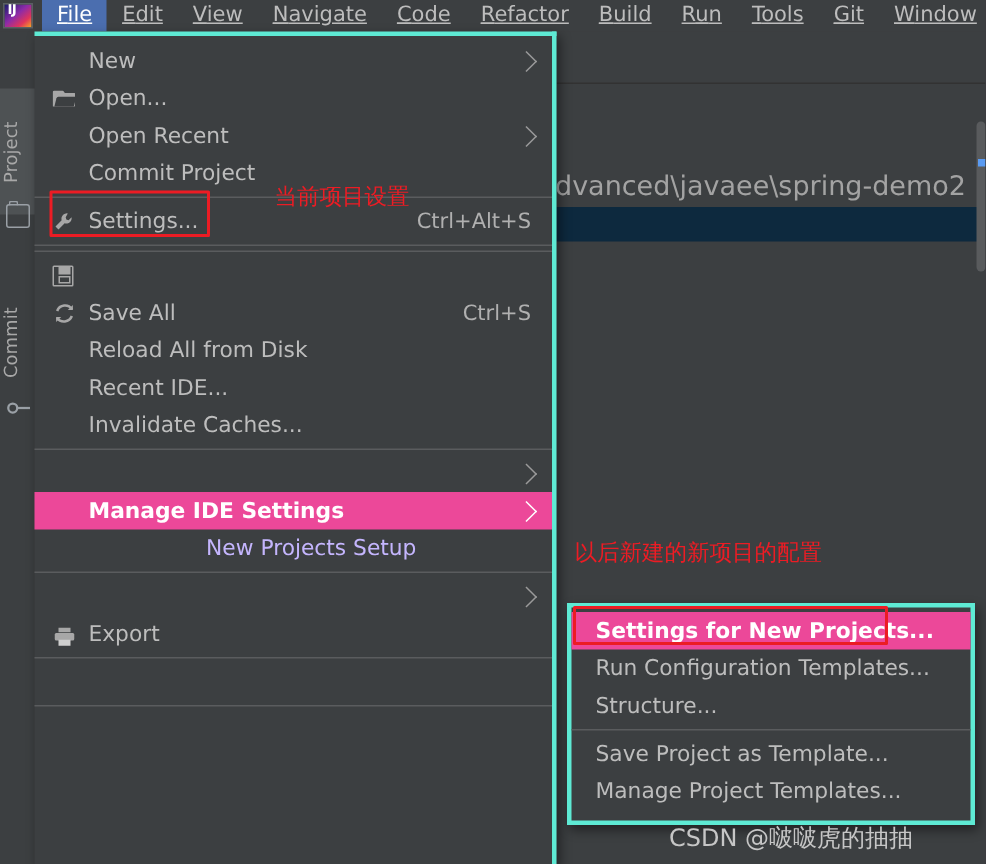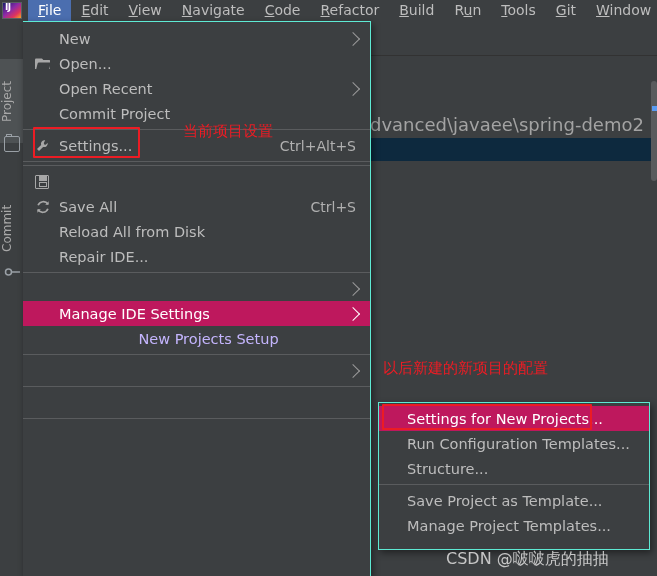--- a/index.html
+++ b/index.html
@@ -54,20 +54,21 @@
     letter-spacing: -0.5px;
   }
   .menu-item {
     padding: 2px 10px 3px 10px;
     height: 21px;
     line-height: 17px;
     box-sizing: border-box;
     color: #bdbdbd;
     font-size: 14px;
     cursor: default;
+    text-decoration: underline;
   }
   .menu-item.selected {
     background: #4b6eaf;
     color: #ffffff;
   }
   .menu-item u { text-decoration: underline; }
 
   
   .left-stripe {
     position: absolute;
@@ -164,21 +165,21 @@
     position: absolute;
     right: 0; top: 85px;
     width: 5px; height: 5px;
     background: #5a9bf2;
   }
 
   
   .popup {
     position: absolute;
     background: #3c3f41;
-    border: 1px solid #5eead4;
+    border: 3px solid #5eead4;
     box-shadow: 2px 3px 7px rgba(0,0,0,0.45);
     box-sizing: border-box;
   }
   #file-menu {
     left: 23px; top: 21px;
     width: 348px; height: 555px;
     padding: 4px 0 0 0;
     border-left: none;
     border-bottom: none;
   }
@@ -189,22 +190,23 @@
     align-items: center;
     padding-left: 36px;
     padding-right: 12px;
     box-sizing: border-box;
     cursor: default;
     font-size: 14.5px;
     color: #bdbdbd;
     white-space: nowrap;
   }
   .mrow.highlight {
-    background: #be185d;
+    background: #ec4899;
     color: #ffffff;
+    font-weight: bold;
   }
   .mrow.disabled { color: #c4b5fd; justify-content: center; }
   .mrow .label { flex: 0 0 auto; }
   .mrow .accel {
     position: absolute;
     right: 14px;
     font-size: 14px;
     color: #b0b0b0;
   }
   .mrow .arrow {
@@ -277,21 +279,21 @@
     width: 15px; height: 13px;
   }
 
   
   #submenu {
     left: 378px; top: 402px;
     width: 272px; height: 148px;
     padding: 3px 0;
   }
   #submenu .mrow {
-    padding-left: 28px;
+    padding-left: 16px;
     height: 25px;
   }
 
   
   .redbox {
     position: absolute;
     border: 2.5px solid #ec1c24;
     box-sizing: border-box;
     pointer-events: none;
     border-radius: 1px;
@@ -418,23 +420,26 @@
       </span>
       <span class="label">Save All</span>
       <span class="accel">Ctrl+S</span>
     </div>
 
     <div class="mrow">
       <span class="label">Reload All from Disk</span>
     </div>
 
     <div class="mrow">
-      <span class="label">Repair IDE...</span>
-    </div>
-
+      <span class="label">Recent IDE...</span>
+    </div>
+
+    <div class="mrow">
+      <span class="label">Invalidate Caches...</span>
+    </div>
 
     <div class="sep"></div>
 
     <div class="mrow">
       <span class="label"></span>
       <span class="arrow"></span>
     </div>
 
     <div class="mrow highlight">
       <span class="label">Manage IDE Settings</span>
@@ -445,20 +450,30 @@
       <span class="label">New Projects Setup</span>
     </div>
 
     <div class="sep"></div>
 
     <div class="mrow">
       <span class="label"></span>
       <span class="arrow"></span>
     </div>
 
+    <div class="mrow">
+      <span class="ricon gl-printer">
+        <svg width="16" height="16" viewBox="0 0 16 16" aria-hidden="true">
+          <rect x="4" y="2" width="8" height="3" fill="#a7a7a7"></rect>
+          <rect x="1.5" y="5.5" width="13" height="5" rx="1" fill="#a7a7a7"></rect>
+          <rect x="4" y="10" width="8" height="4" fill="#cfcfcf"></rect>
+        </svg>
+      </span>
+      <span class="label">Export</span>
+    </div>
 
     <div class="sep"></div>
 
     <div class="mrow">
       <span class="label"></span>
     </div>
 
     <div class="sep"></div>
 
     <div class="mrow">

